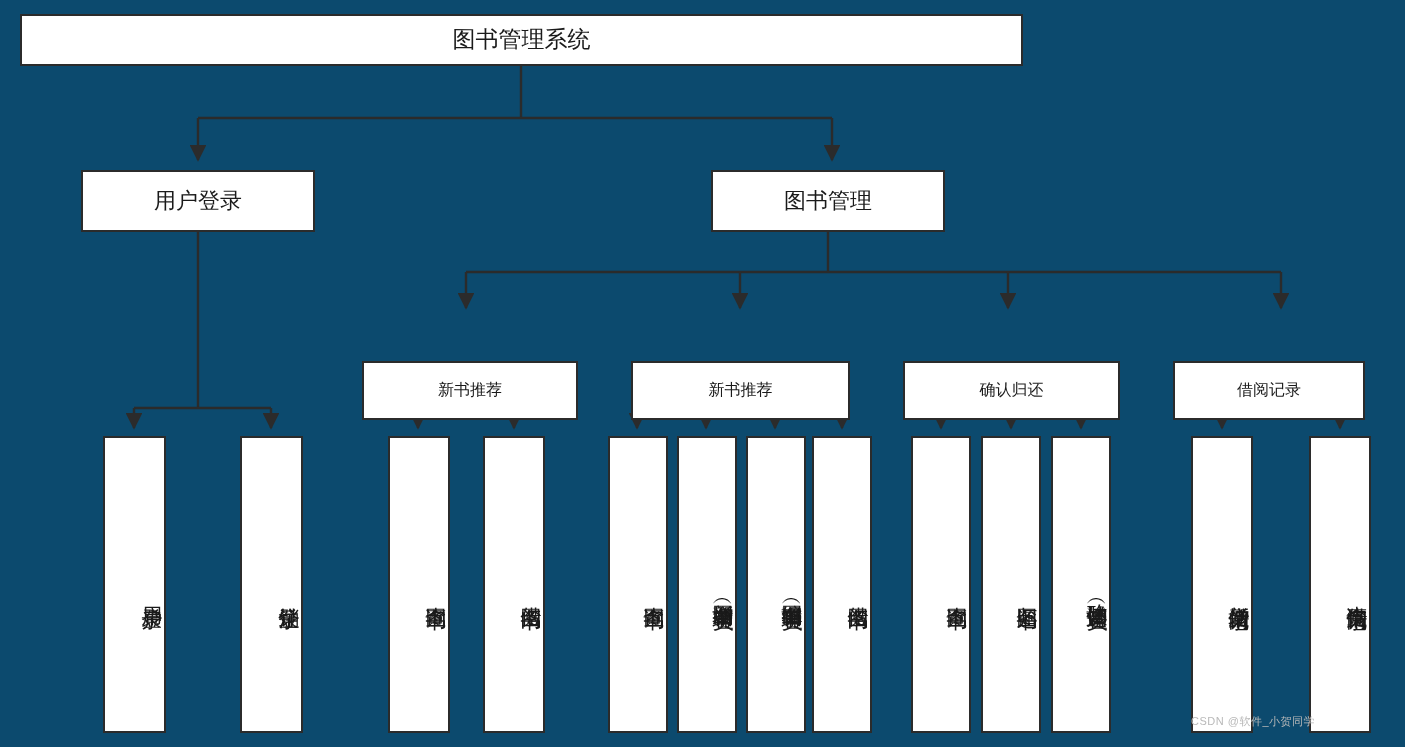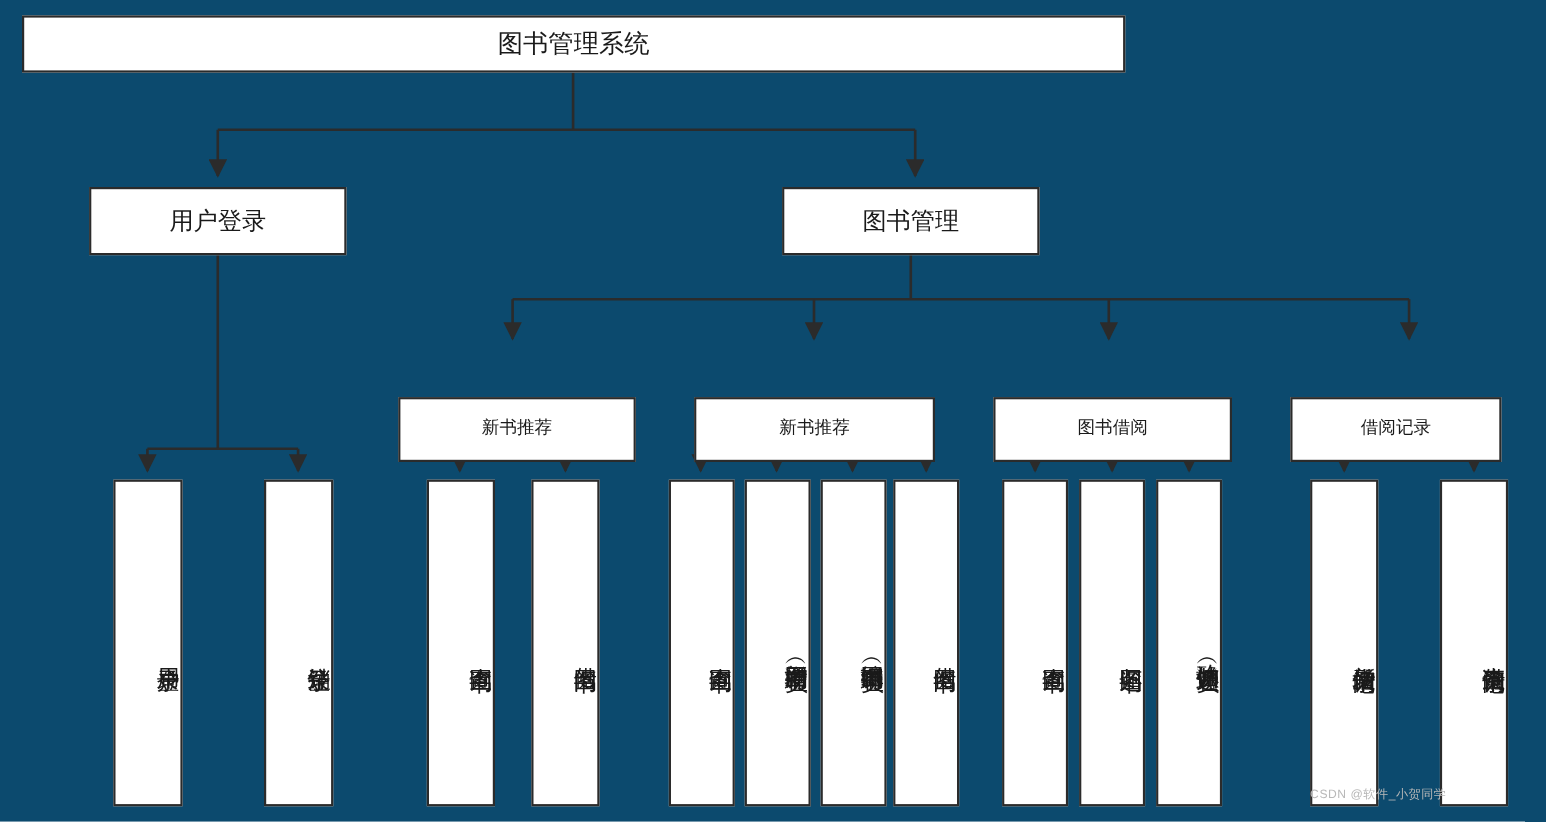--- a/index.html
+++ b/index.html
@@ -135,21 +135,21 @@
     <span>图书管理</span>
   </div>
 
   <div class="node lvl3" style="left:362px; top:316px; width:216px; height:59px;">
     <span>新书推荐</span>
   </div>
   <div class="node lvl3" style="left:631px; top:316px; width:219px; height:59px;">
     <span>新书推荐</span>
   </div>
   <div class="node lvl3" style="left:903px; top:316px; width:217px; height:59px;">
-    <span>图书借阅</span>
+    <span>确认归还</span>
   </div>
   <div class="node lvl3" style="left:1173px; top:316px; width:192px; height:59px;">
     <span>借阅记录</span>
   </div>
 
   <div class="node leaf" style="left:103px; top:436px; width:63px; height:297px;">
     <span class="vtext">用户登录</span>
   </div>
   <div class="node leaf" style="left:240px; top:436px; width:63px; height:297px;">
     <span class="vtext">注销登录</span>

